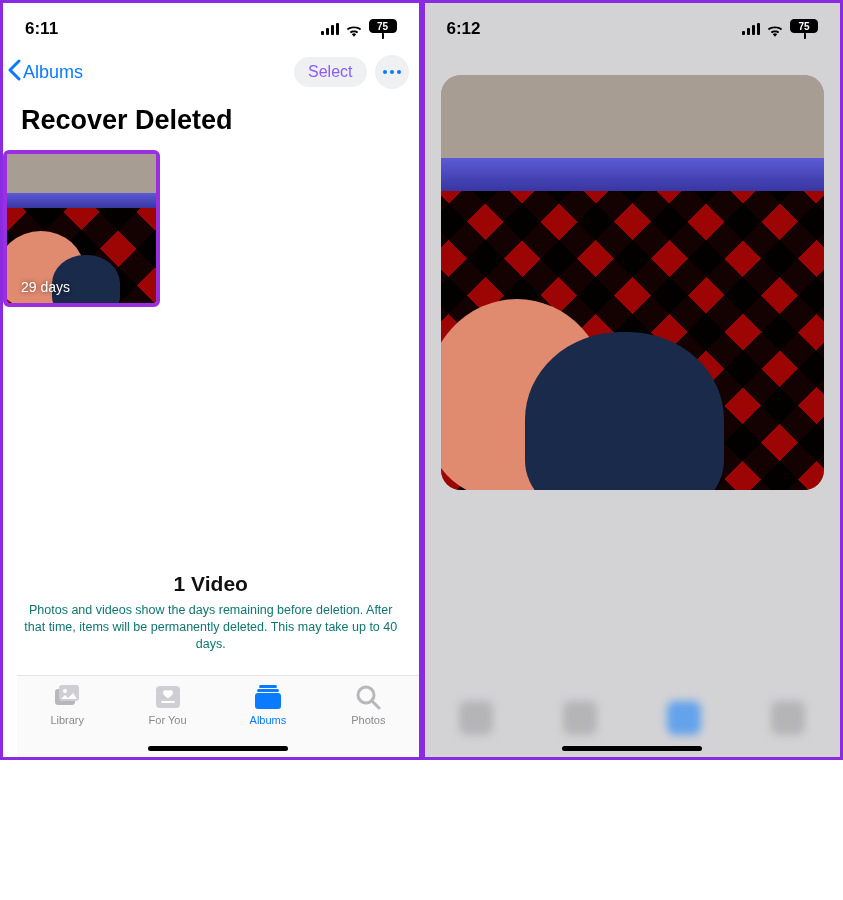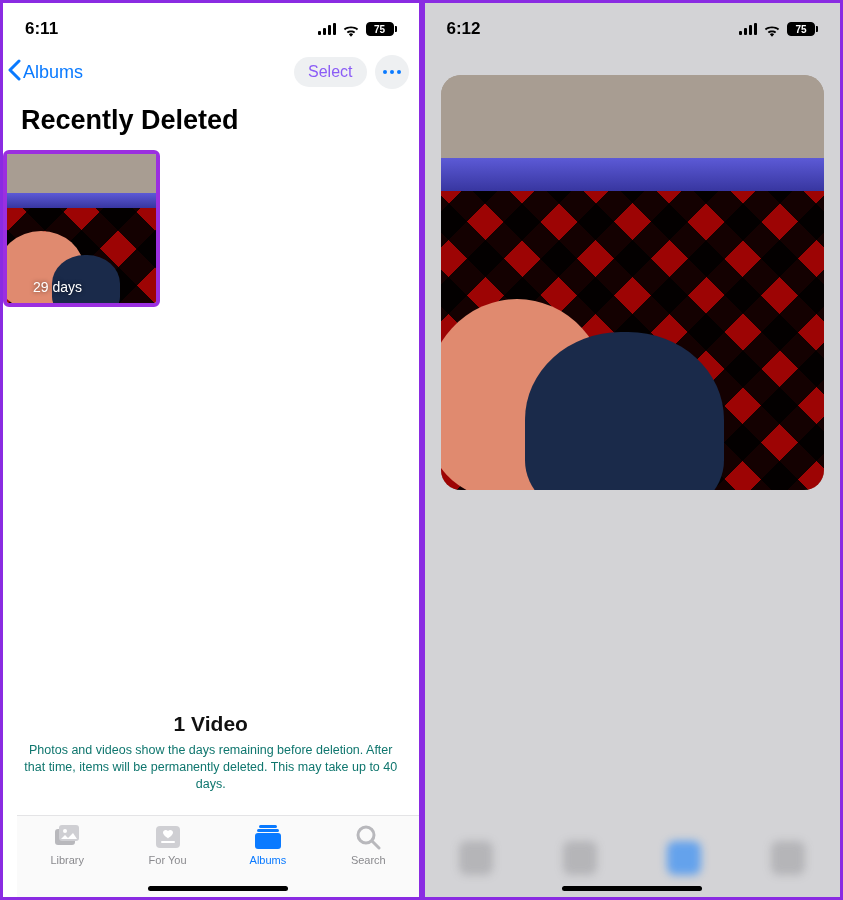--- a/index.html
+++ b/index.html
@@ -1,50 +1,50 @@
 <!DOCTYPE html>
 <html><head>
 <meta charset="utf-8">
 <style>
   * { box-sizing: border-box; margin: 0; padding: 0; }
   html, body { width: 843px; height: 900px; font-family: -apple-system, "SF Pro Text", "Helvetica Neue", Arial, sans-serif; background: #fff; }
-  .outer { display: flex; width: 843px; height: 900px; }
+  .outer { display: flex; width: 843px; height: 760px; }
   .frame { flex: 1; border: 3px solid #8a2be2; position: relative; overflow: hidden; }
   .frame-left { background: #fff; }
   .frame-right { background: #d3d3d6; }
 
   
   .status-bar { display: flex; justify-content: space-between; align-items: center; padding: 12px 22px 6px 22px; height: 46px; font-weight: 600; font-size: 17px; }
   .status-right { display: flex; align-items: center; gap: 6px; }
   .sig { display: inline-flex; align-items: flex-end; gap: 2px; height: 12px; }
   .sig span { width: 3px; background: #000; border-radius: 1px; }
   .sig span:nth-child(1){height:4px;} .sig span:nth-child(2){height:7px;} .sig span:nth-child(3){height:10px;} .sig span:nth-child(4){height:12px;}
   .wifi { width: 18px; height: 13px; position: relative; }
-  .batt { display:inline-flex; align-items:center; }
+  .batt { display:inline-flex; align-items:center;flex-direction:column; }
   .batt-body { width: 28px; height: 14px; border: 1.5px solid #000; border-radius: 4px; position: relative; background:#000; }
   .batt-fill { position:absolute; left:1px; top:1px; bottom:1px; width: 74%; background:#000; border-top-left-radius:2px; border-bottom-left-radius:2px; }
   .batt-txt { position:absolute; left:0; right:0; top:50%; transform:translateY(-50%); text-align:center; font-size:10px; font-weight:700; color:#fff; }
   .batt-tip { width:2px; height:6px; background:#000; margin-left:1px; border-radius:0 1px 1px 0; }
 
   
   .nav-row { display:flex; align-items:center; justify-content:space-between; padding: 6px 10px 6px 4px; }
   .back-btn { display:flex; align-items:center; gap:2px; color:#0a7aff; font-size:18px; }
   .back-chev { font-size:24px; line-height:1; }
   .nav-right { display:flex; align-items:center; gap:8px; }
   .pill { background:#eef0f2; color:#8b5cf6; padding:6px 14px; border-radius:18px; font-size:16px; font-weight:500; }
   .more-pill { background:#eef0f2; width:34px; height:34px; border-radius:50%; display:flex; align-items:center; justify-content:center; }
   .three-dots { display:flex; gap:3px; }
   .three-dots span { width:4px; height:4px; border-radius:50%; background:#0a7aff; }
 
   .page-title { font-size:27px; font-weight:700; padding: 10px 18px 14px 18px; }
 
   
   .thumb-wrap { width:157px; height:157px; border:4px solid #9b2fe0; border-radius:6px; margin-left:0; position:relative; overflow:hidden; }
   .thumb-img { width:100%; height:100%; position:relative; }
-  .thumb-days { position:absolute; bottom:8px; left:26px; color:#fff; font-size:14px; text-shadow:0 0 4px rgba(0,0,0,0.6);text-align:right; }
+  .thumb-days { position:absolute; bottom:8px; left:14px; color:#fff; font-size:14px; text-shadow:0 0 4px rgba(0,0,0,0.6);text-align:right; }
 
   
   .bottom-info { position:absolute; left:0; right:0; bottom:94px; text-align:center; padding: 0 18px; }
   .info-title { font-size:21px; font-weight:700; margin-bottom:6px; color:#111; }
   .info-text { font-size:12.5px; color:#0f766e; line-height:1.35; margin-bottom:10px; }
 
   
   .tab-bar { position:absolute; left:14px; right:0; bottom:0; height:82px; border-top:1px solid #e4e4e6; display:flex; justify-content:space-around; align-items:flex-start; padding-top:8px; background:#fafafa; }
   .tab { display:flex; flex-direction:column; align-items:center; gap:4px; width:25%; }
   .tab-icon { width:28px; height:26px; display:flex; align-items:center; justify-content:center; }
@@ -131,21 +131,21 @@
         <div class="more-pill">
           <span class="three-dots">
               <span></span>
               <span></span>
               <span></span>
             </span>
         </div>
       </div>
     </div>
 
-    <h1 class="page-title">Recently Deleted</h1>
+    <h1 class="page-title">Recover Deleted</h1>
 
     <div class="thumb-wrap">
       <div class="thumb-img">
         <div class="scene">
           <div class="floor"></div>
           <div class="band"></div>
           <div class="carpet"></div>
           <div class="sweater"></div>
           <div class="bag"></div>
         </div>
@@ -190,21 +190,21 @@
         </span>
         <span class="tab-label">Albums</span>
       </div>
       <div class="tab">
         <span class="tab-icon">
           <svg width="26" height="26" viewBox="0 0 26 26">
               <circle cx="11" cy="11" r="8" stroke="#b8b8bc" stroke-width="3" fill="none"></circle>
               <line x1="17" y1="17" x2="24" y2="24" stroke="#b8b8bc" stroke-width="3" stroke-linecap="round"></line>
             </svg>
         </span>
-        <span class="tab-label">Search</span>
+        <span class="tab-label">Photos</span>
       </div>
       <div class="home-ind"></div>
     </div>
   </div>
 
   <div class="frame frame-right">
 
     <div class="status-bar">
       <div>6:12</div>
       <div class="status-right">

